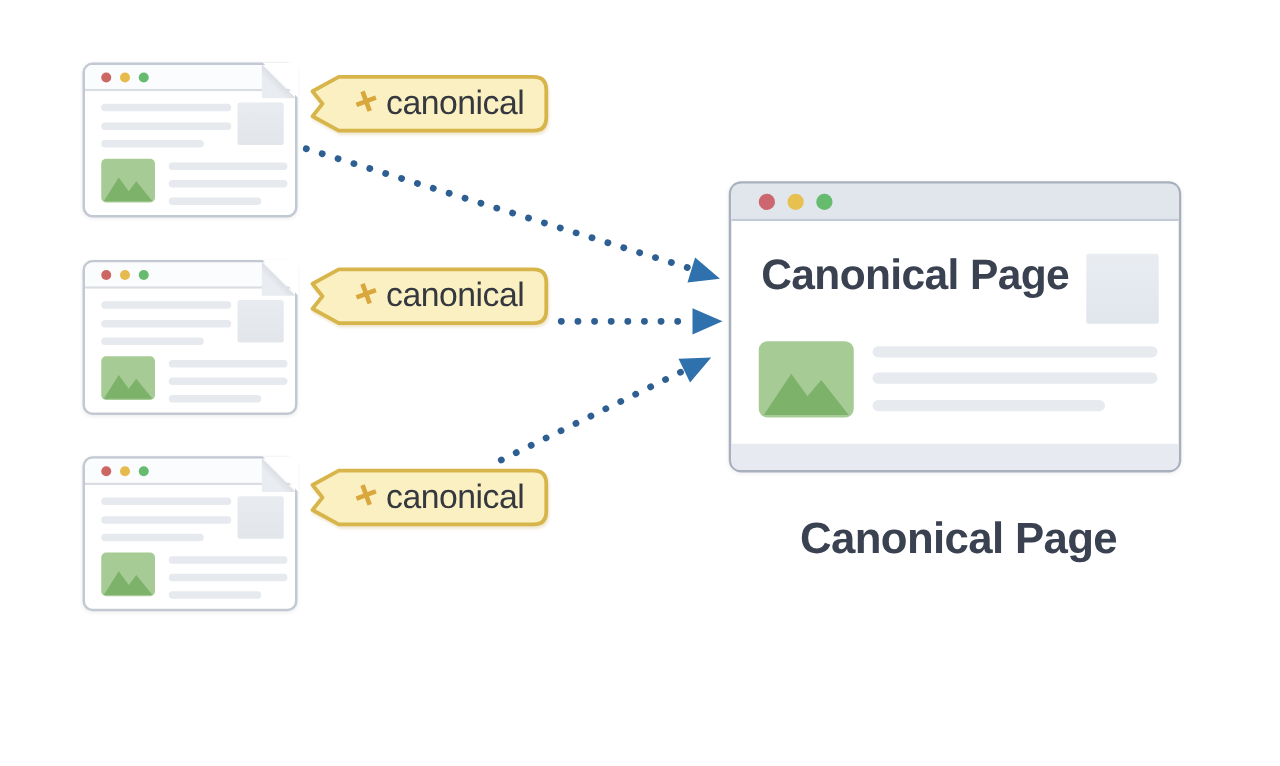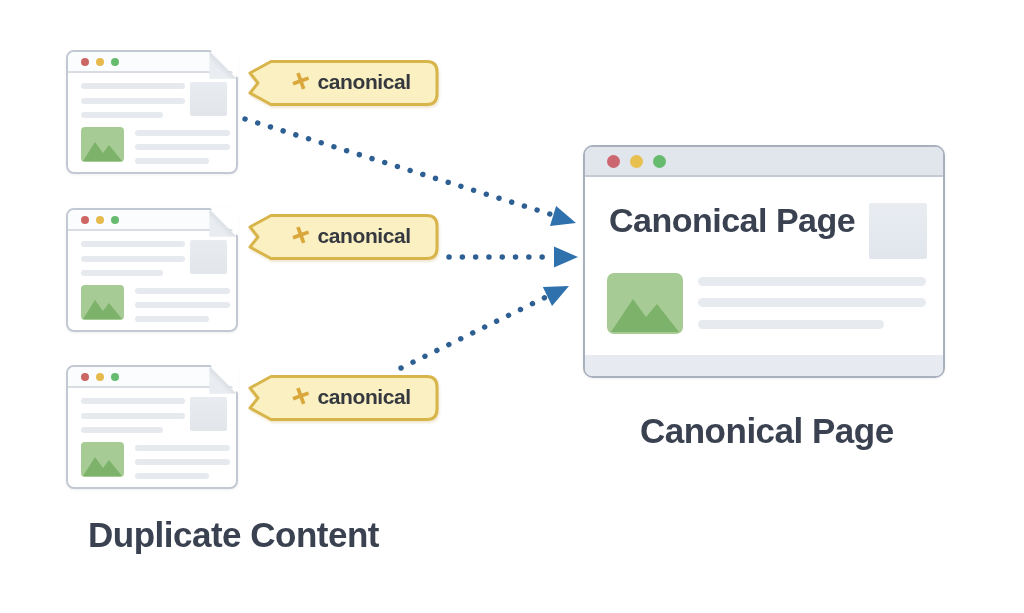--- a/index.html
+++ b/index.html
@@ -79,21 +79,21 @@
   .tag svg.tag-shape { position:absolute; inset:0; width:100%; height:100%; }
   .tag-inner {
     position:absolute; left:26px; top:0; right:4px; bottom:2px;
     display:flex; align-items:center; justify-content:center; gap:7px;
   }
   .tag-plus {
     font-size:33px; font-weight:700; color:#d9a73c; line-height:1;
     transform:rotate(-20deg); margin-top:-3px;
   }
   .tag-label {
-    font-size:21px; font-weight:700; color:#35393f; letter-spacing:-.4px;
+    font-size:27px; font-weight:400; color:#35393f; letter-spacing:-.4px;
   }
 
   
   .arrows { position:absolute; inset:0; z-index:2; pointer-events:none; }
 
   
   .group-label {
     position:absolute; font-size:35px; font-weight:700; color:#3a4150;
     letter-spacing:-.5px; z-index:3;
   }
@@ -240,16 +240,15 @@
           <path d="M4 59 L26 26 L39 44 L50 31 L72 59 Z" fill="#7db26b"></path>
         </svg>
       </div>
       <div class="bar" style="left:113px; top:100px; width:228px;"></div>
       <div class="bar" style="left:113px; top:121px; width:228px;"></div>
       <div class="bar" style="left:113px; top:143px; width:186px;"></div>
     </div>
     <div class="big-footer"></div>
   </div>
 
-  <div class="group-label label-duplicate">Duplicate Content</div>
   <div class="group-label label-canonical">Canonical Page</div>
 
 </div>
 
 </body></html>

